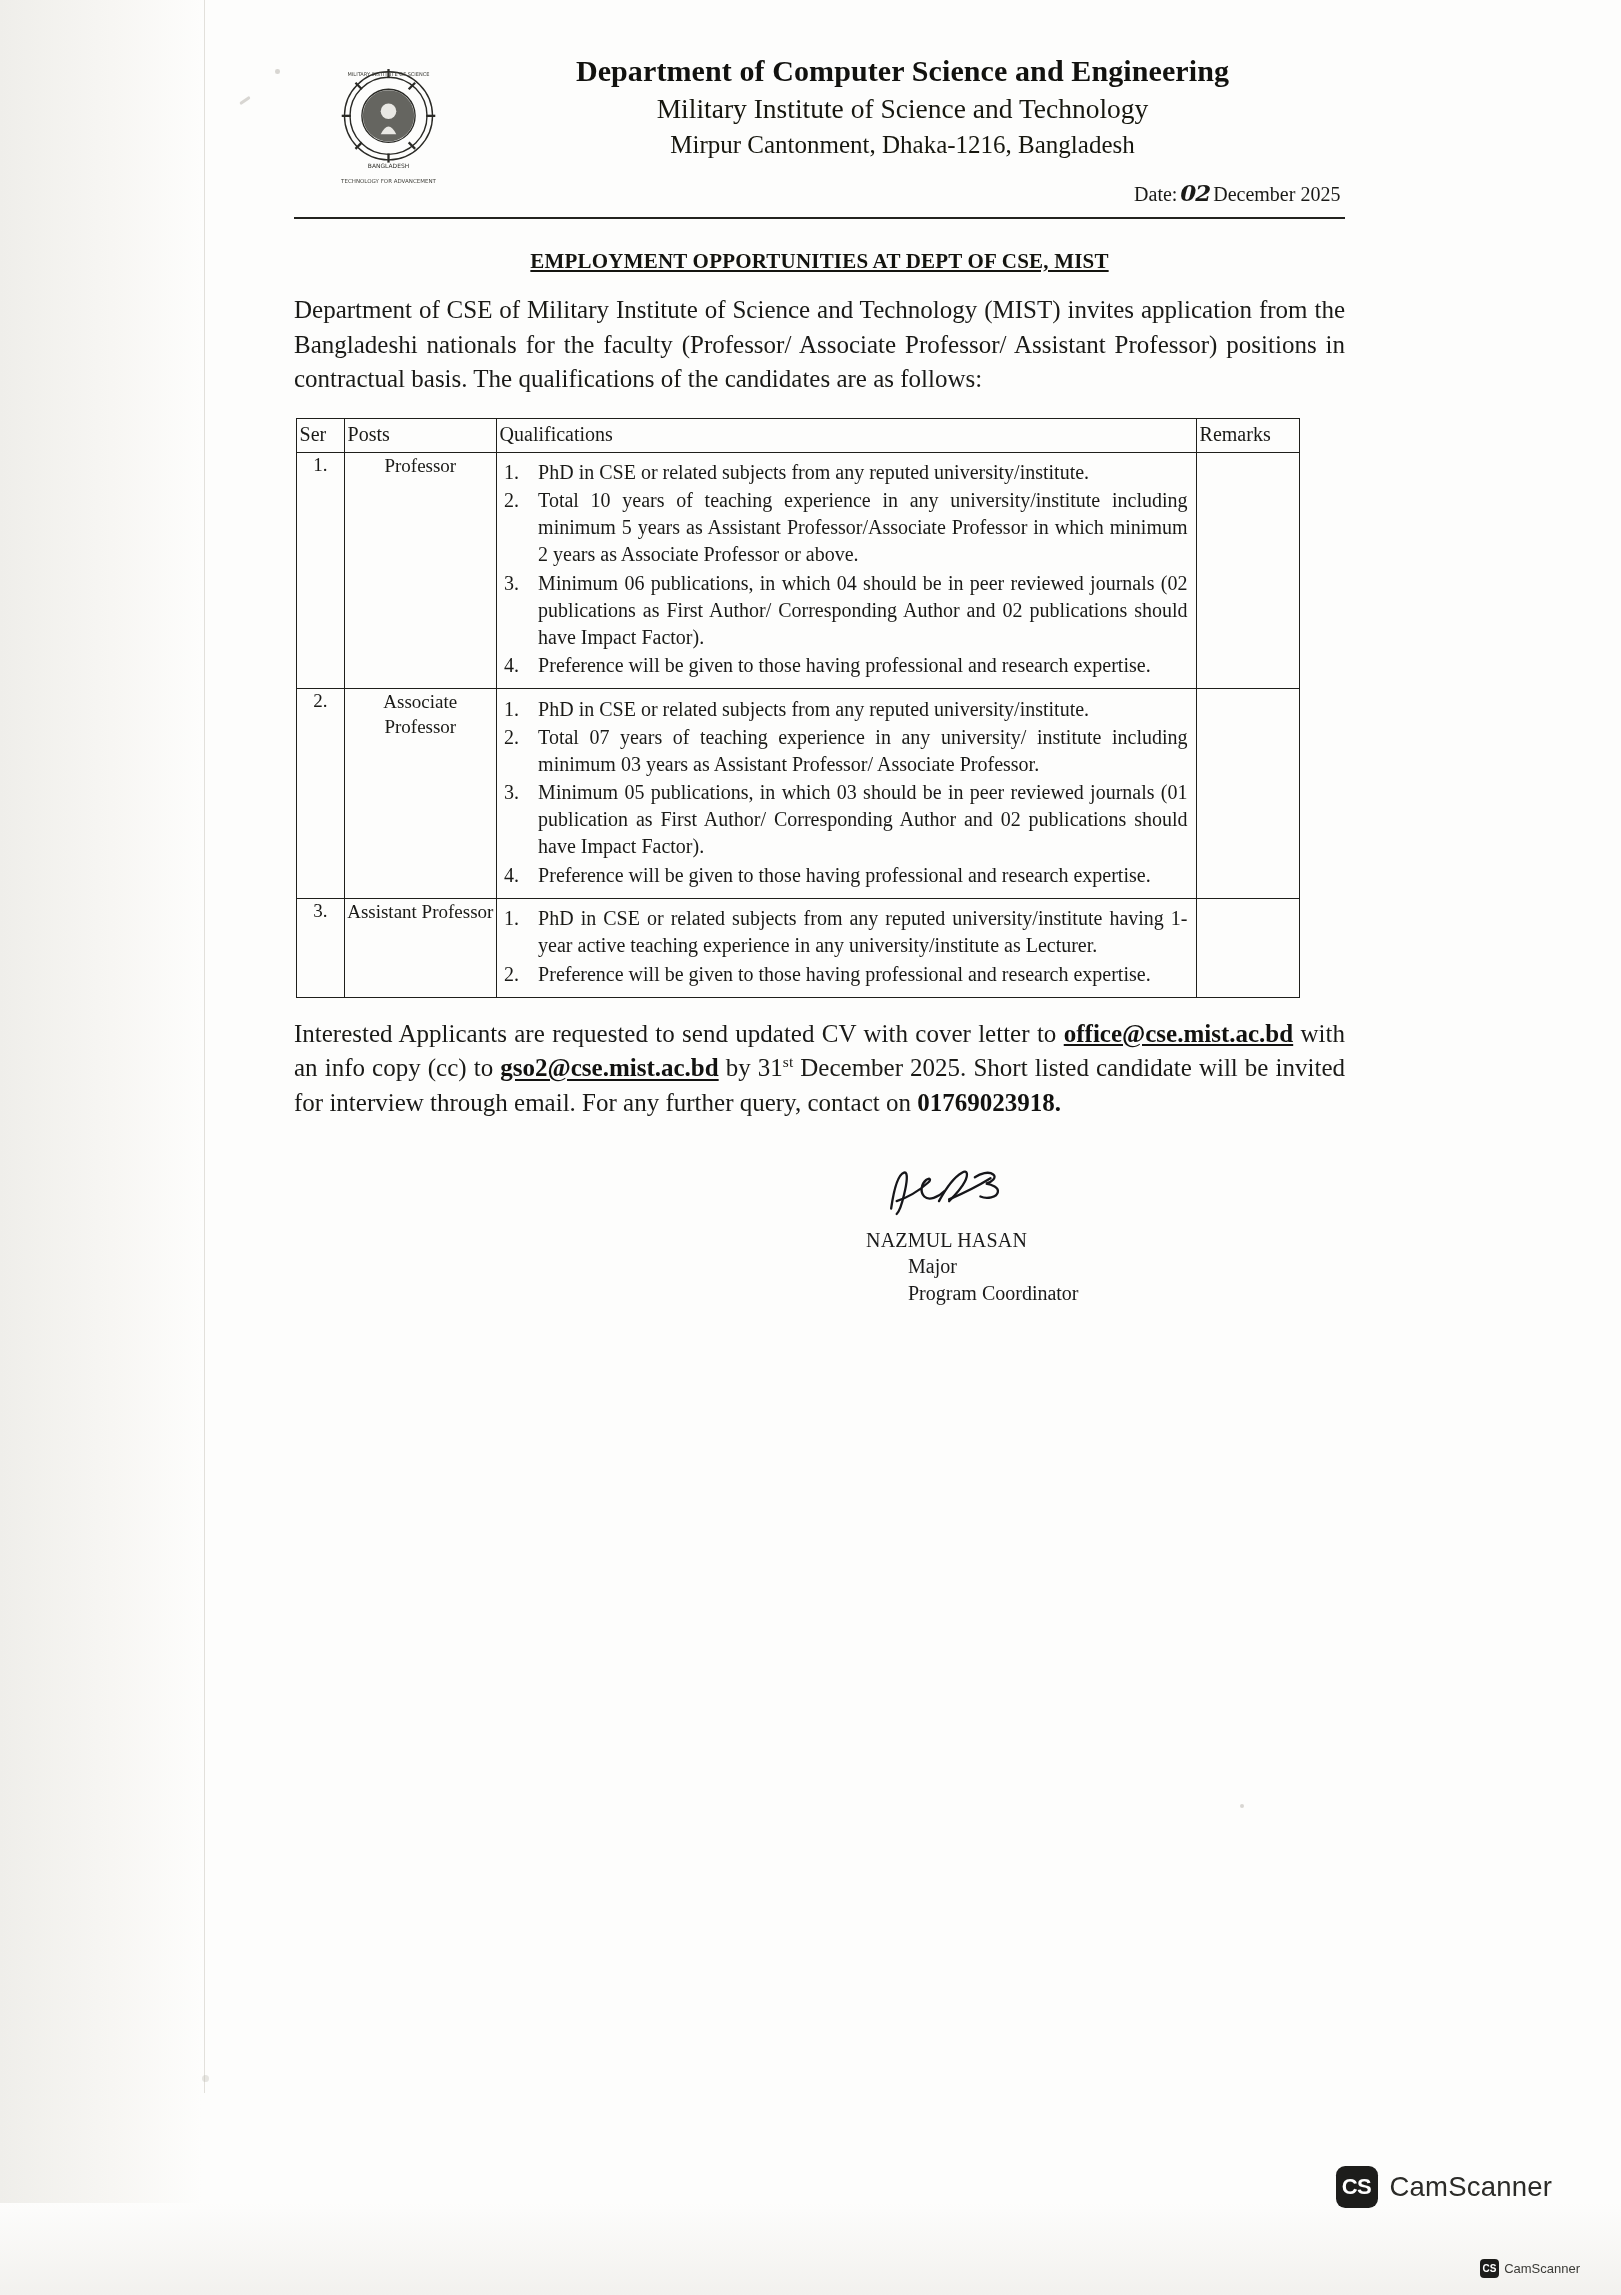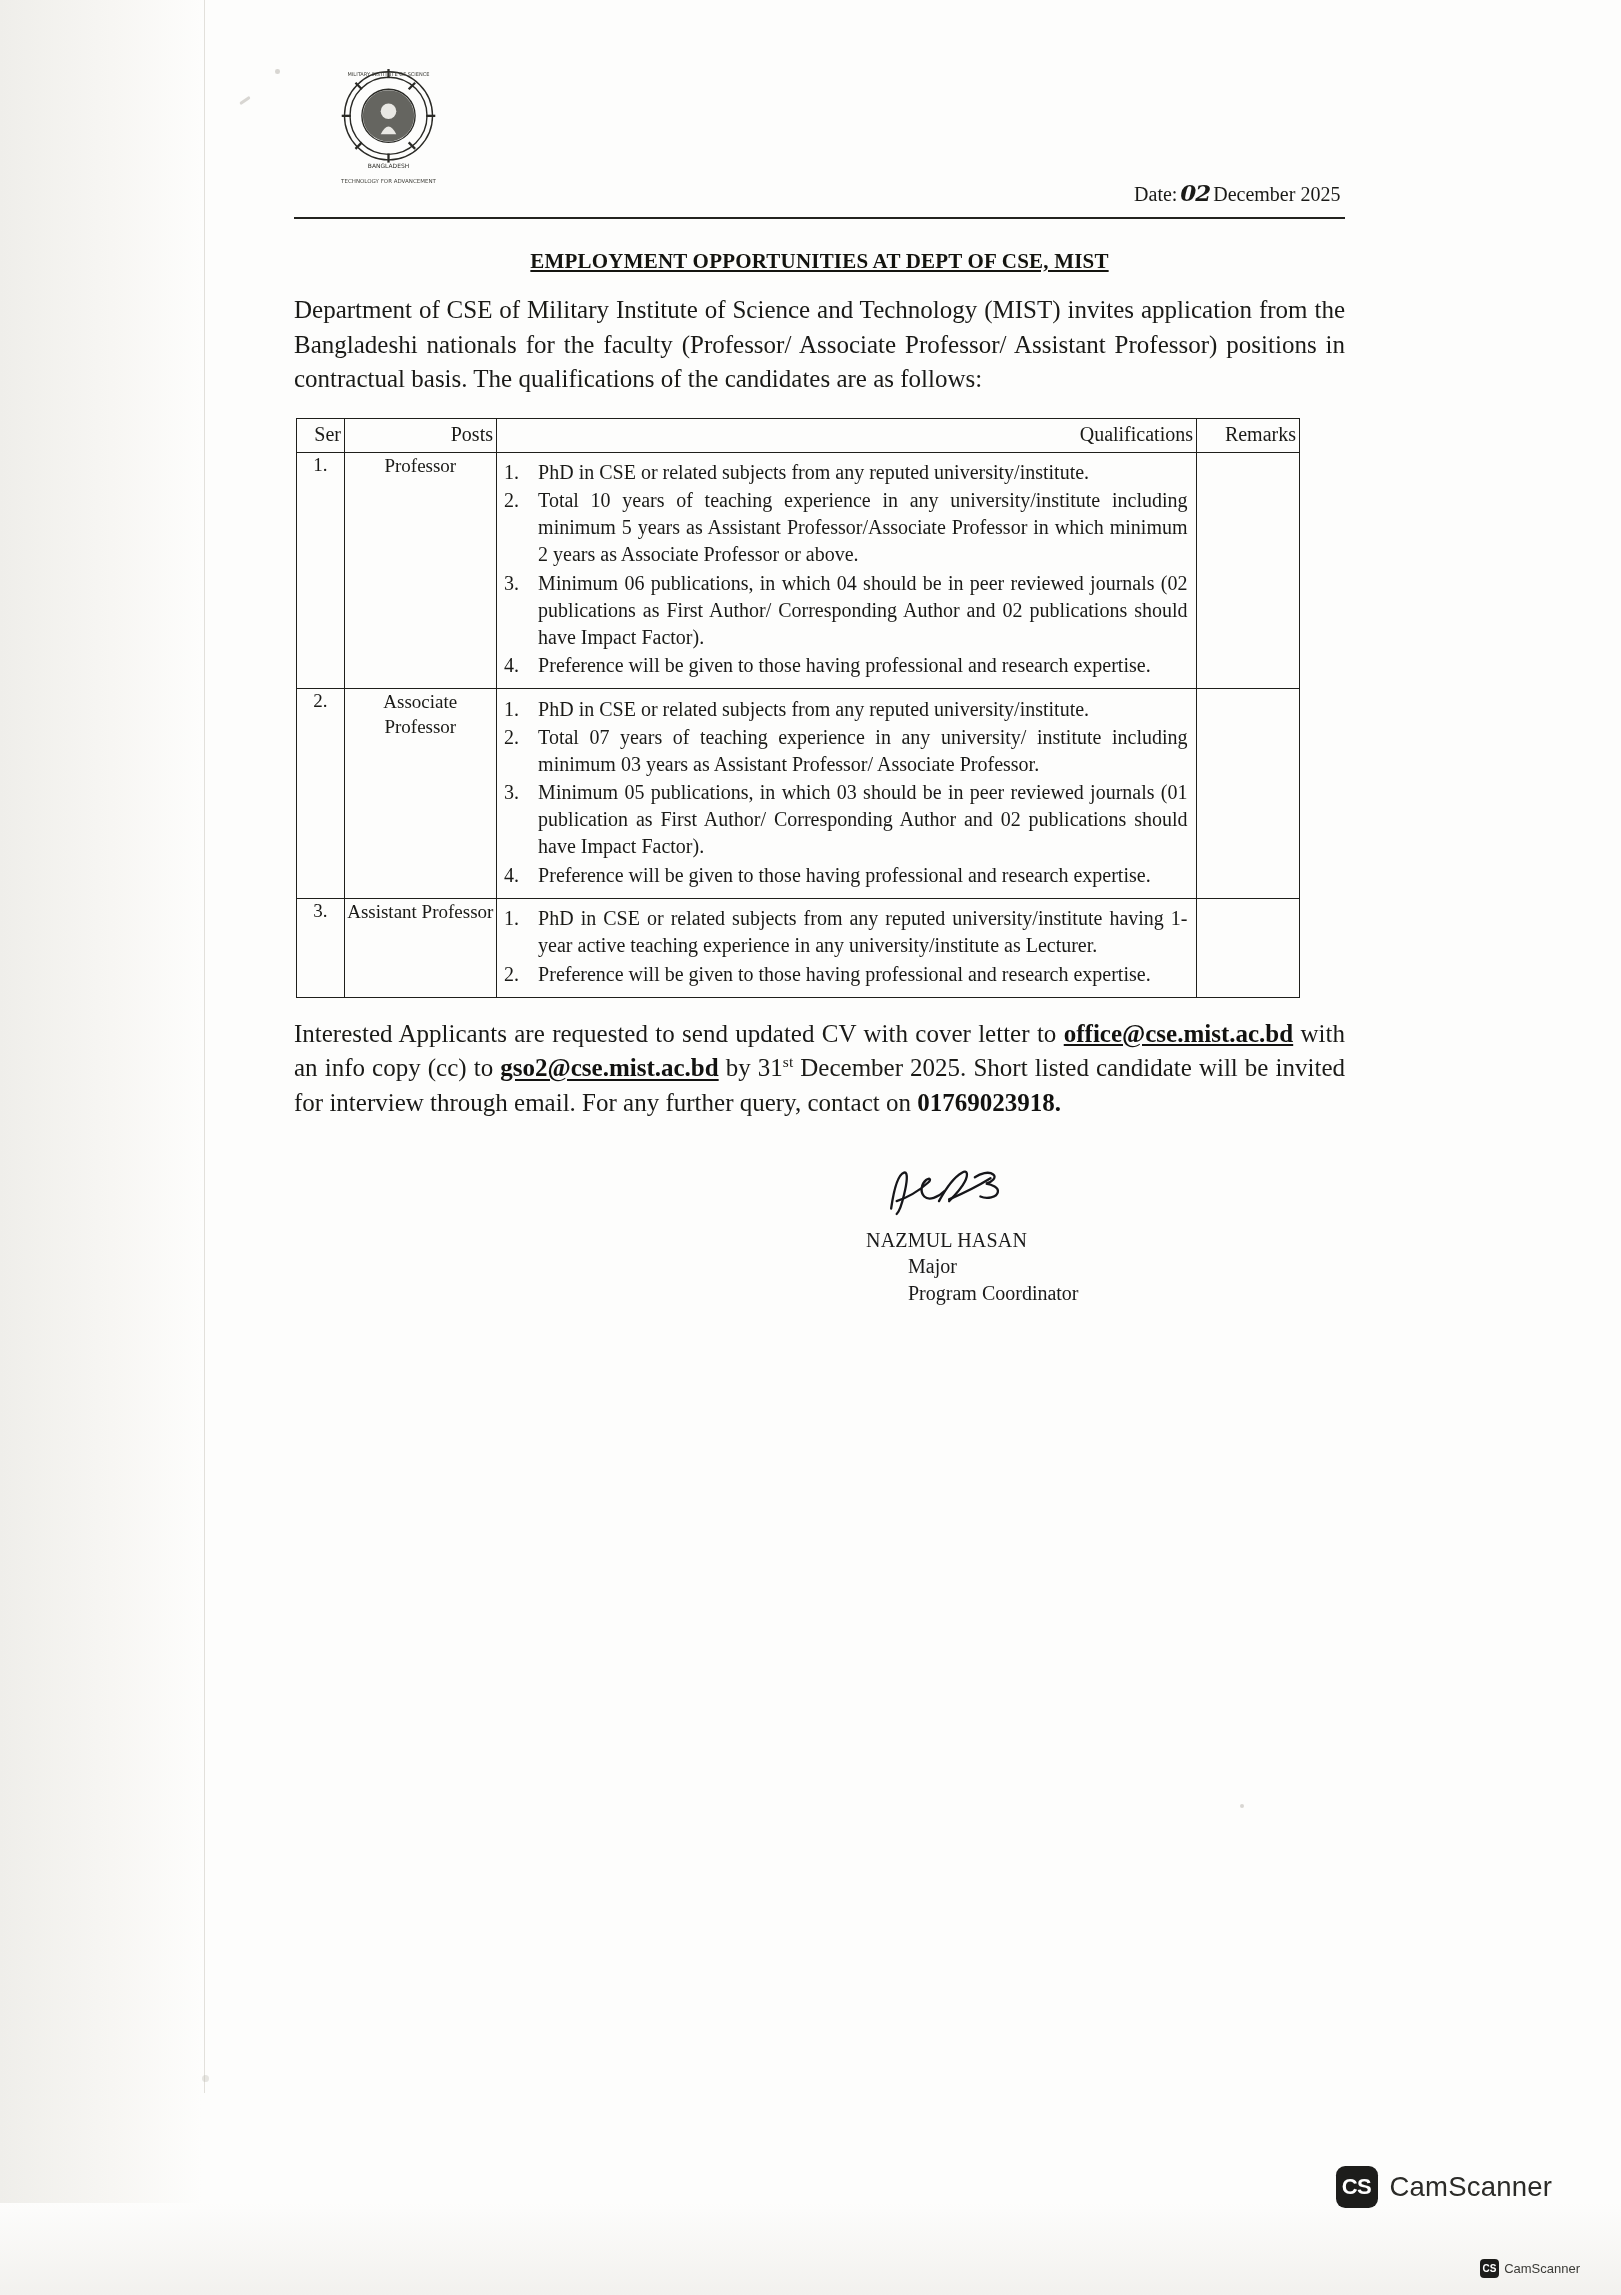--- a/index.html
+++ b/index.html
@@ -147,21 +147,21 @@
     margin-left: 1.8px;
     table-layout: fixed;
   }
   table.qual th, table.qual td {
     border: 1.4px solid #1f1f1b;
     vertical-align: top;
     font-size: 19px;
     color: #1a1a17;
   }
   table.qual thead th {
-    text-align: right;
+    text-align: left;
     font-weight: normal;
     padding: 4.6px 2.8px 5.5px 2.8px;
     font-size: 20px;
     vertical-align: middle;
   }
   col.c-ser { width: 48px; }
   col.c-post { width: 152px; }
   col.c-qual { width: 700px; }
   col.c-rem { width: 103px; }
 
@@ -323,20 +323,25 @@
             <line x1="203" y1="202" x2="189" y2="188"></line>
           </g>
           <g fill="#3a3a34" font-family="DejaVu Sans, sans-serif" font-size="11">
             <text x="145" y="44" text-anchor="middle" transform="rotate(0 145 44)">MILITARY INSTITUTE OF SCIENCE</text>
           </g>
           <text x="145" y="244" text-anchor="middle" font-family="DejaVu Sans, sans-serif" font-size="13" fill="#33332e">BANGLADESH</text>
           <text x="145" y="276" text-anchor="middle" font-family="DejaVu Sans, sans-serif" font-size="12" fill="#44443e">TECHNOLOGY FOR ADVANCEMENT</text>
         </svg>
       </div>
 
+      <div class="head-text">
+        <div class="head-line1">Department of Computer Science and Engineering</div>
+        <div class="head-line2">Military Institute of Science and Technology</div>
+        <div class="head-line3">Mirpur Cantonment, Dhaka-1216, Bangladesh</div>
+      </div>
 
       <div class="date-row">
         <span>Date:</span><span class="date-handwritten">02</span><span>December 2025</span>
       </div>
 
       <div class="rule"></div>
     </div>
 
     <div class="doc-title">EMPLOYMENT OPPORTUNITIES AT DEPT OF CSE, MIST</div>
 

